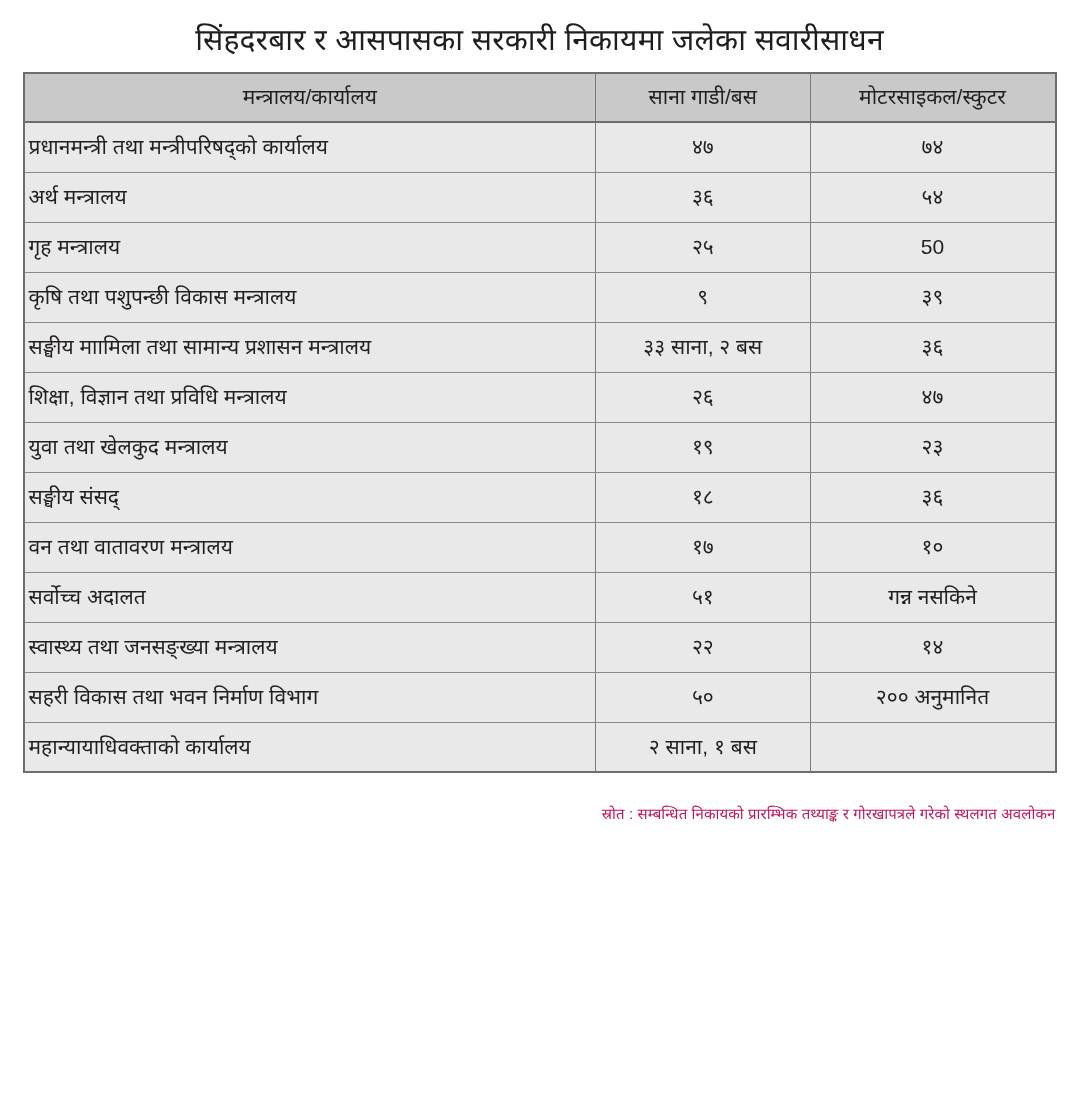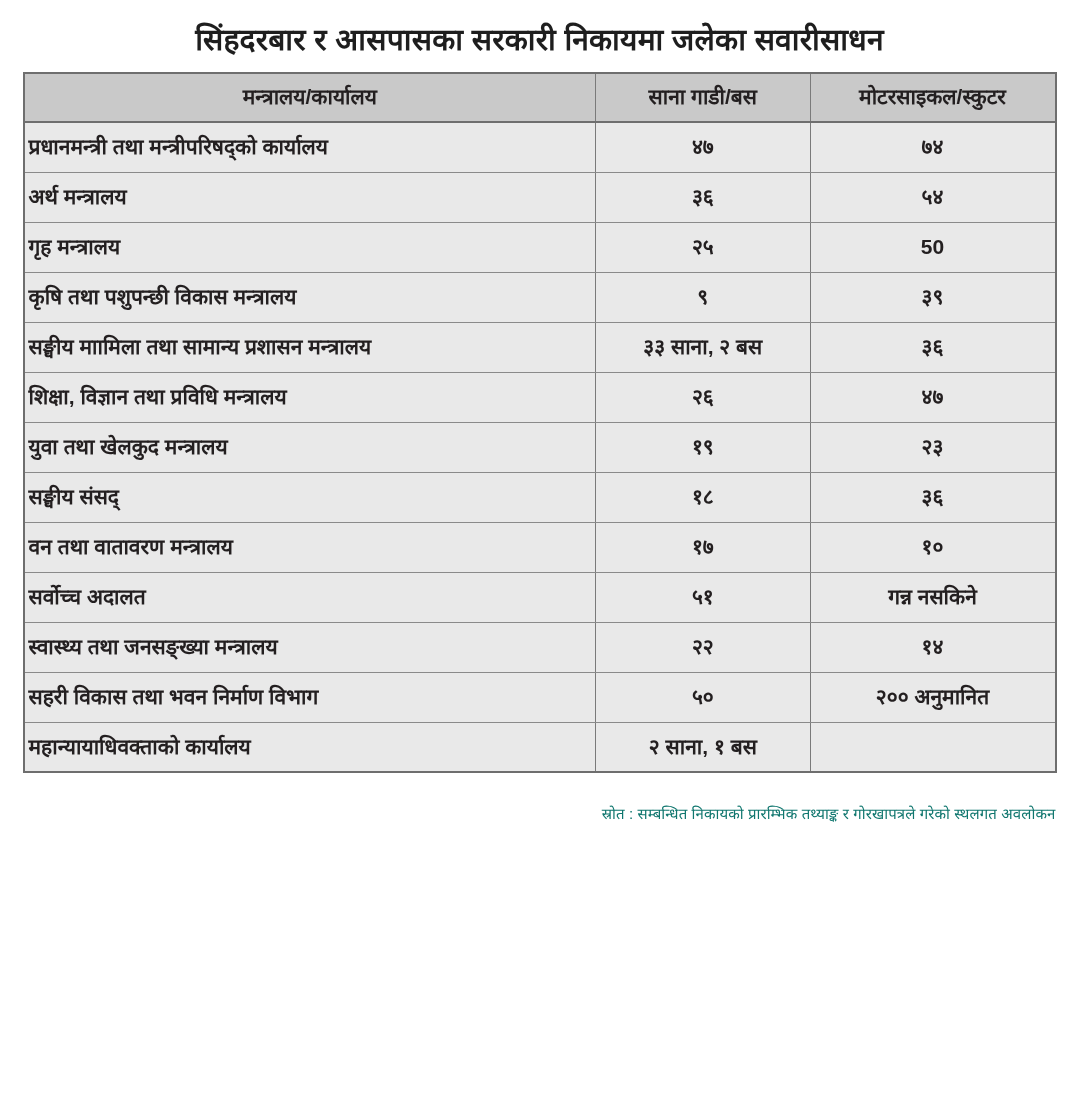--- a/index.html
+++ b/index.html
@@ -16,21 +16,21 @@
   }
   .page {
     position: relative;
     width: 1079px;
     height: 1093px;
     box-sizing: border-box;
   }
   .title {
     text-align: center;
     font-size: 30px;
-    font-weight: 700;
+    font-weight: 400;
     letter-spacing: 0.2px;
     color: #1e1e1e;
     padding-top: 22px;
     padding-bottom: 14px;
     line-height: 1.2;
   }
   .table-wrap {
     margin: 0 auto;
     width: 1034px;
   }
@@ -43,21 +43,21 @@
   }
   table.data col.c-name  { width: 571px; }
   table.data col.c-small { width: 214px; }
   table.data col.c-moto  { width: 245px; }
 
   table.data th,
   table.data td {
     border: 1px solid #8a8a8a;
     border-left-color: #7a7a7a;
     border-right-color: #7a7a7a;
-    font-weight: 700;
+    font-weight: 400;
     font-size: 21px;
     height: 50px;
     box-sizing: border-box;
     color: #231f20;
     background: #e9e9e9;
     line-height: 1.15;
   }
   table.data thead th {
     background: #c9c9c9;
     text-align: center;
@@ -78,21 +78,21 @@
   }
   tr.total td.name {
     text-align: right;
     padding-right: 12px;
   }
   .source {
     width: 1034px;
     margin: 0 auto;
     text-align: right;
     font-size: 15px;
-    color: #0f766e;
+    color: #be185d;
     padding-top: 30px;
     padding-right: 2px;
     letter-spacing: 0.1px;
   }
 </style>
 </head>
 <body>
 
 <div class="page">
 

